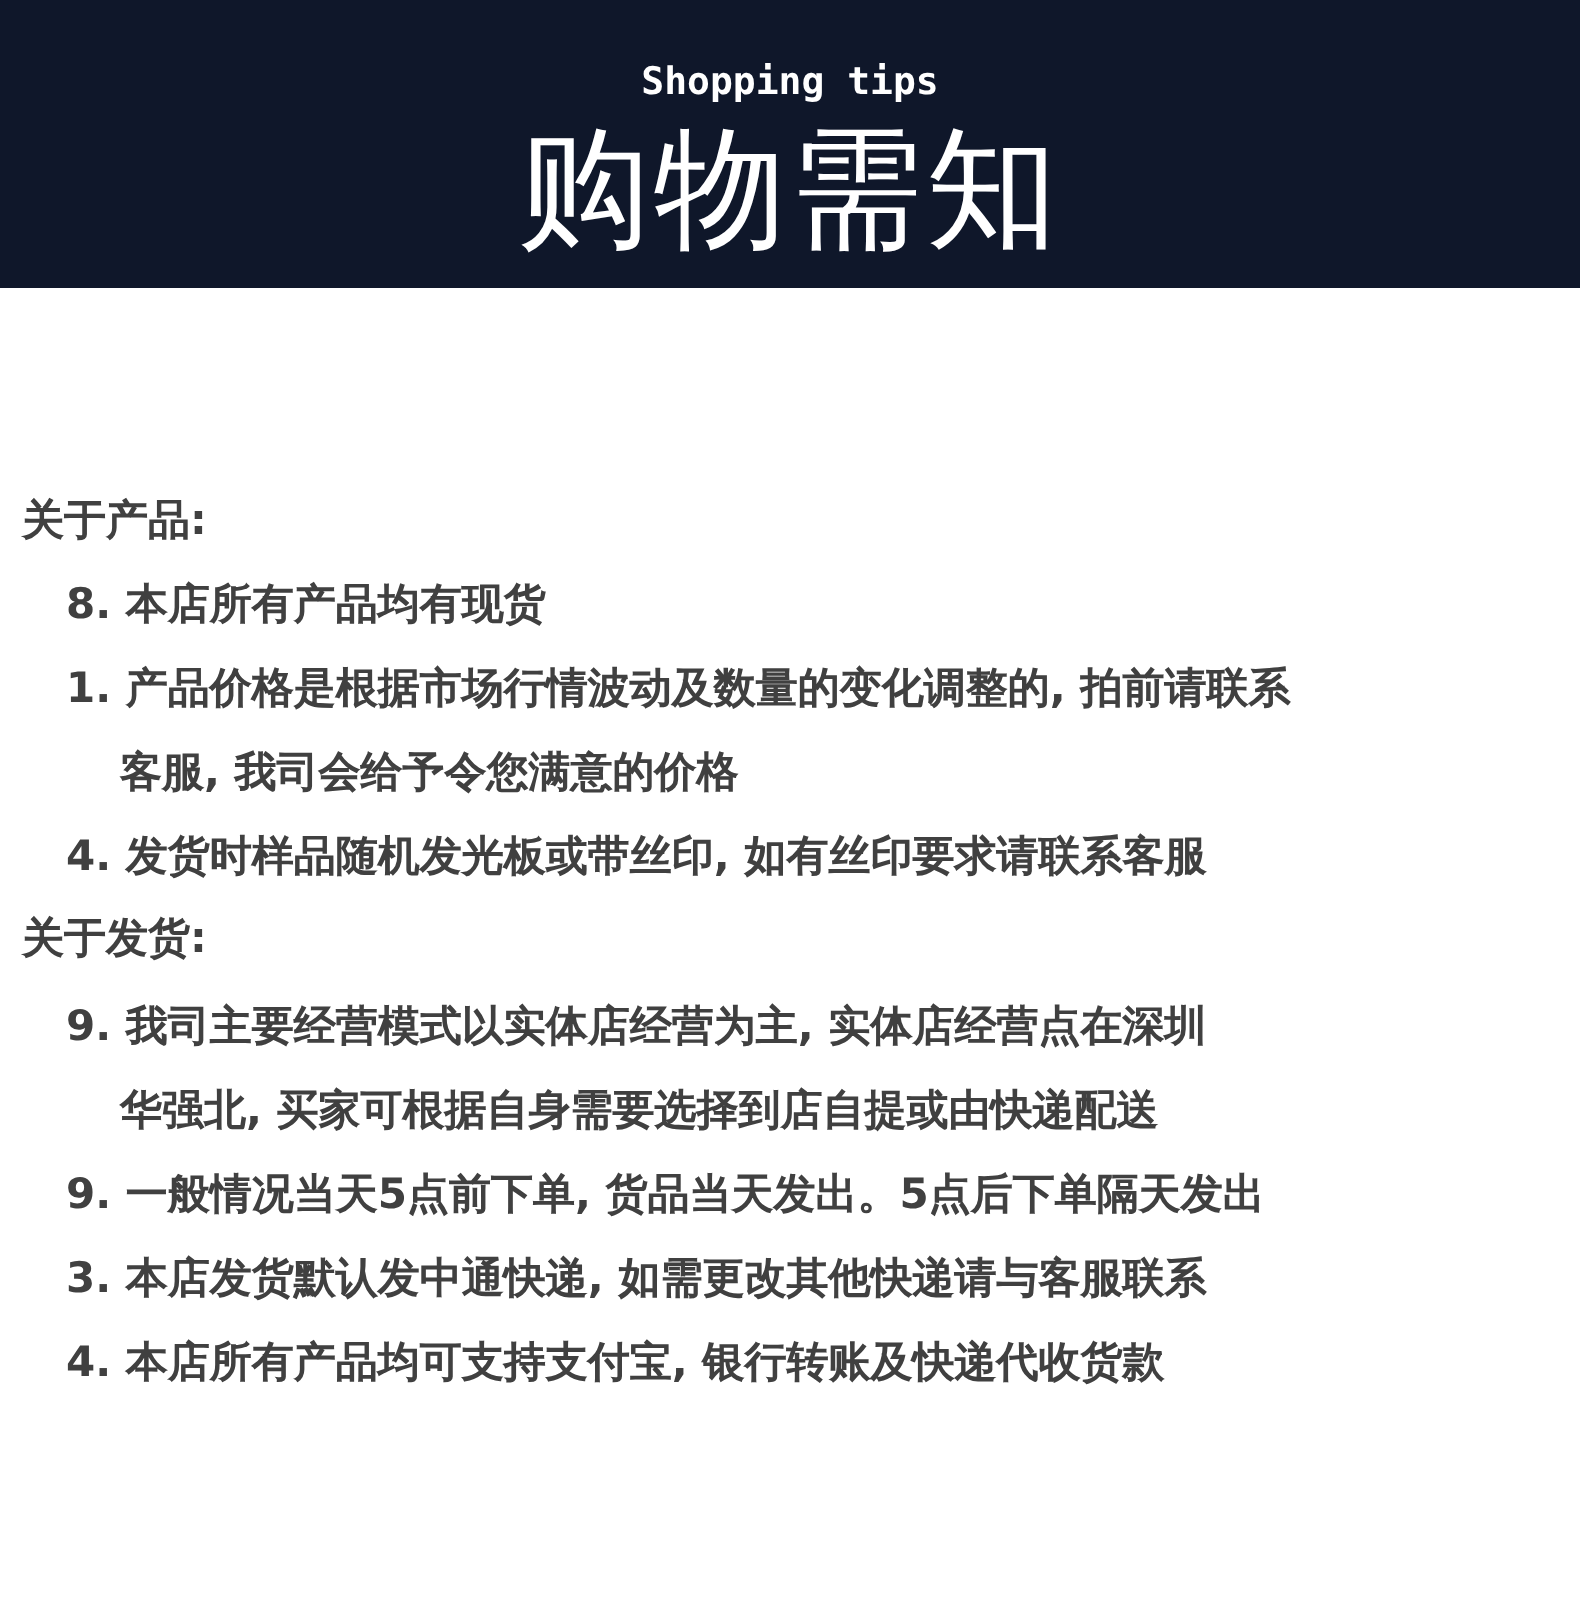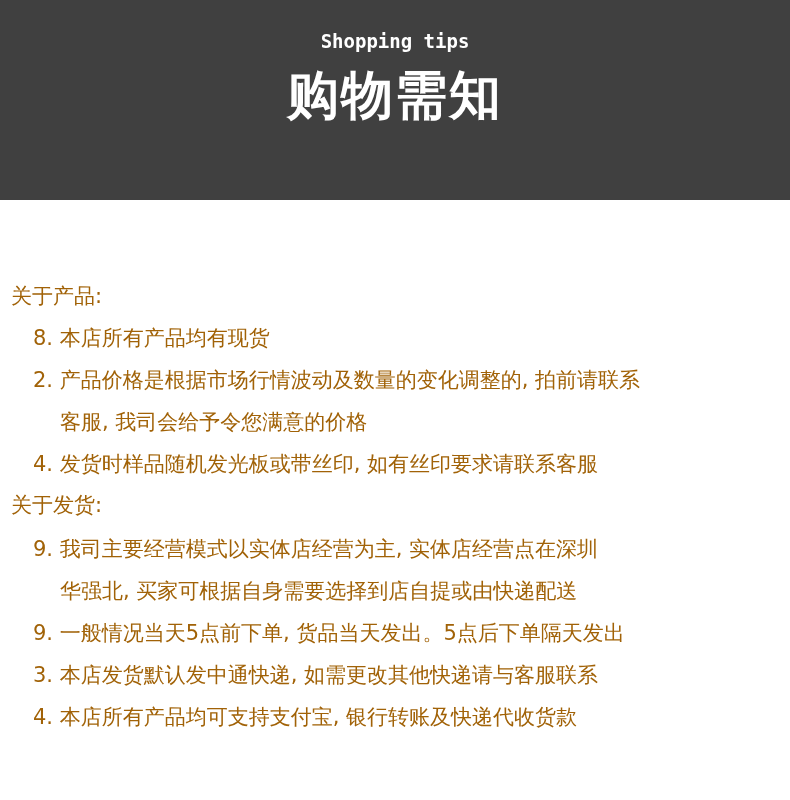--- a/index.html
+++ b/index.html
@@ -1,57 +1,57 @@
 <!DOCTYPE html>
 <html><head>
   <meta charset="utf-8">
   <style>
     html, body { margin: 0; padding: 0; }
     body {
       width: 790px; height: 800px; background: #ffffff; overflow: hidden;
       font-family: "DejaVu Sans", "Liberation Sans", sans-serif;
     }
     .banner {
-      position: absolute; left: 0; top: 0; width: 790px; height: 200px;
-      background: #404040; color: #ffffff; text-align: center;
+      position: absolute; left: 0; top: 0; width: 790px; height: 144px;
+      background: #0f172a; color: #ffffff; text-align: center;
     }
     .banner .sub-en {
       position: absolute; left: 0; right: 0; top: 30px;
       font-family: "DejaVu Sans Mono", "Liberation Mono", monospace;
       font-size: 19px; font-weight: bold; letter-spacing: 0px;
     }
     .banner .title {
       position: absolute; left: 0; right: 0; top: 60px;
-      font-size: 52px; font-weight: bold; letter-spacing: 2px; line-height: 70px;
+      font-size: 66px; font-weight: normal; letter-spacing: 2px; line-height: 70px;
     }
     .banner .subtitle {
       position: absolute; left: 0; right: 0; top: 140px;
       font-size: 30px; font-weight: bold; line-height: 40px;
     }
     .content { position: absolute; left: 0; top: 240px; width: 790px; }
     .line {
-      position: absolute; white-space: nowrap; color: #a16207;
-      font-size: 21px; font-weight: normal; line-height: 30px; margin-top: 36px;
+      position: absolute; white-space: nowrap; color: #404040;
+      font-size: 21px; font-weight: bold; line-height: 30px;
     }
     .heading { left: 11px; }
     .item { left: 33px; }
     .cont { left: 60px; text-align: center; }
   </style>
 </head>
 <body>
 
 <div class="banner">
   <div class="sub-en">Shopping tips</div>
   <div class="title">购物需知</div>
 </div>
 
 <div class="content">
   <div class="line heading" style="top:5px">关于产品:</div>
   <div class="line item" style="top:47px">8. 本店所有产品均有现货</div>
-  <div class="line item" style="top:89px">2. 产品价格是根据市场行情波动及数量的变化调整的, 拍前请联系</div>
+  <div class="line item" style="top:89px">1. 产品价格是根据市场行情波动及数量的变化调整的, 拍前请联系</div>
   <div class="line cont" style="top:131px">客服, 我司会给予令您满意的价格</div>
   <div class="line item" style="top:173px">4. 发货时样品随机发光板或带丝印, 如有丝印要求请联系客服</div>
 
   <div class="line heading" style="top:214px">关于发货:</div>
   <div class="line item" style="top:258px">9. 我司主要经营模式以实体店经营为主, 实体店经营点在深圳</div>
   <div class="line cont" style="top:300px">华强北, 买家可根据自身需要选择到店自提或由快递配送</div>
   <div class="line item" style="top:342px">9. 一般情况当天5点前下单, 货品当天发出。5点后下单隔天发出</div>
   <div class="line item" style="top:384px">3. 本店发货默认发中通快递, 如需更改其他快递请与客服联系</div>
   <div class="line item" style="top:426px">4. 本店所有产品均可支持支付宝, 银行转账及快递代收货款</div>
 </div>

